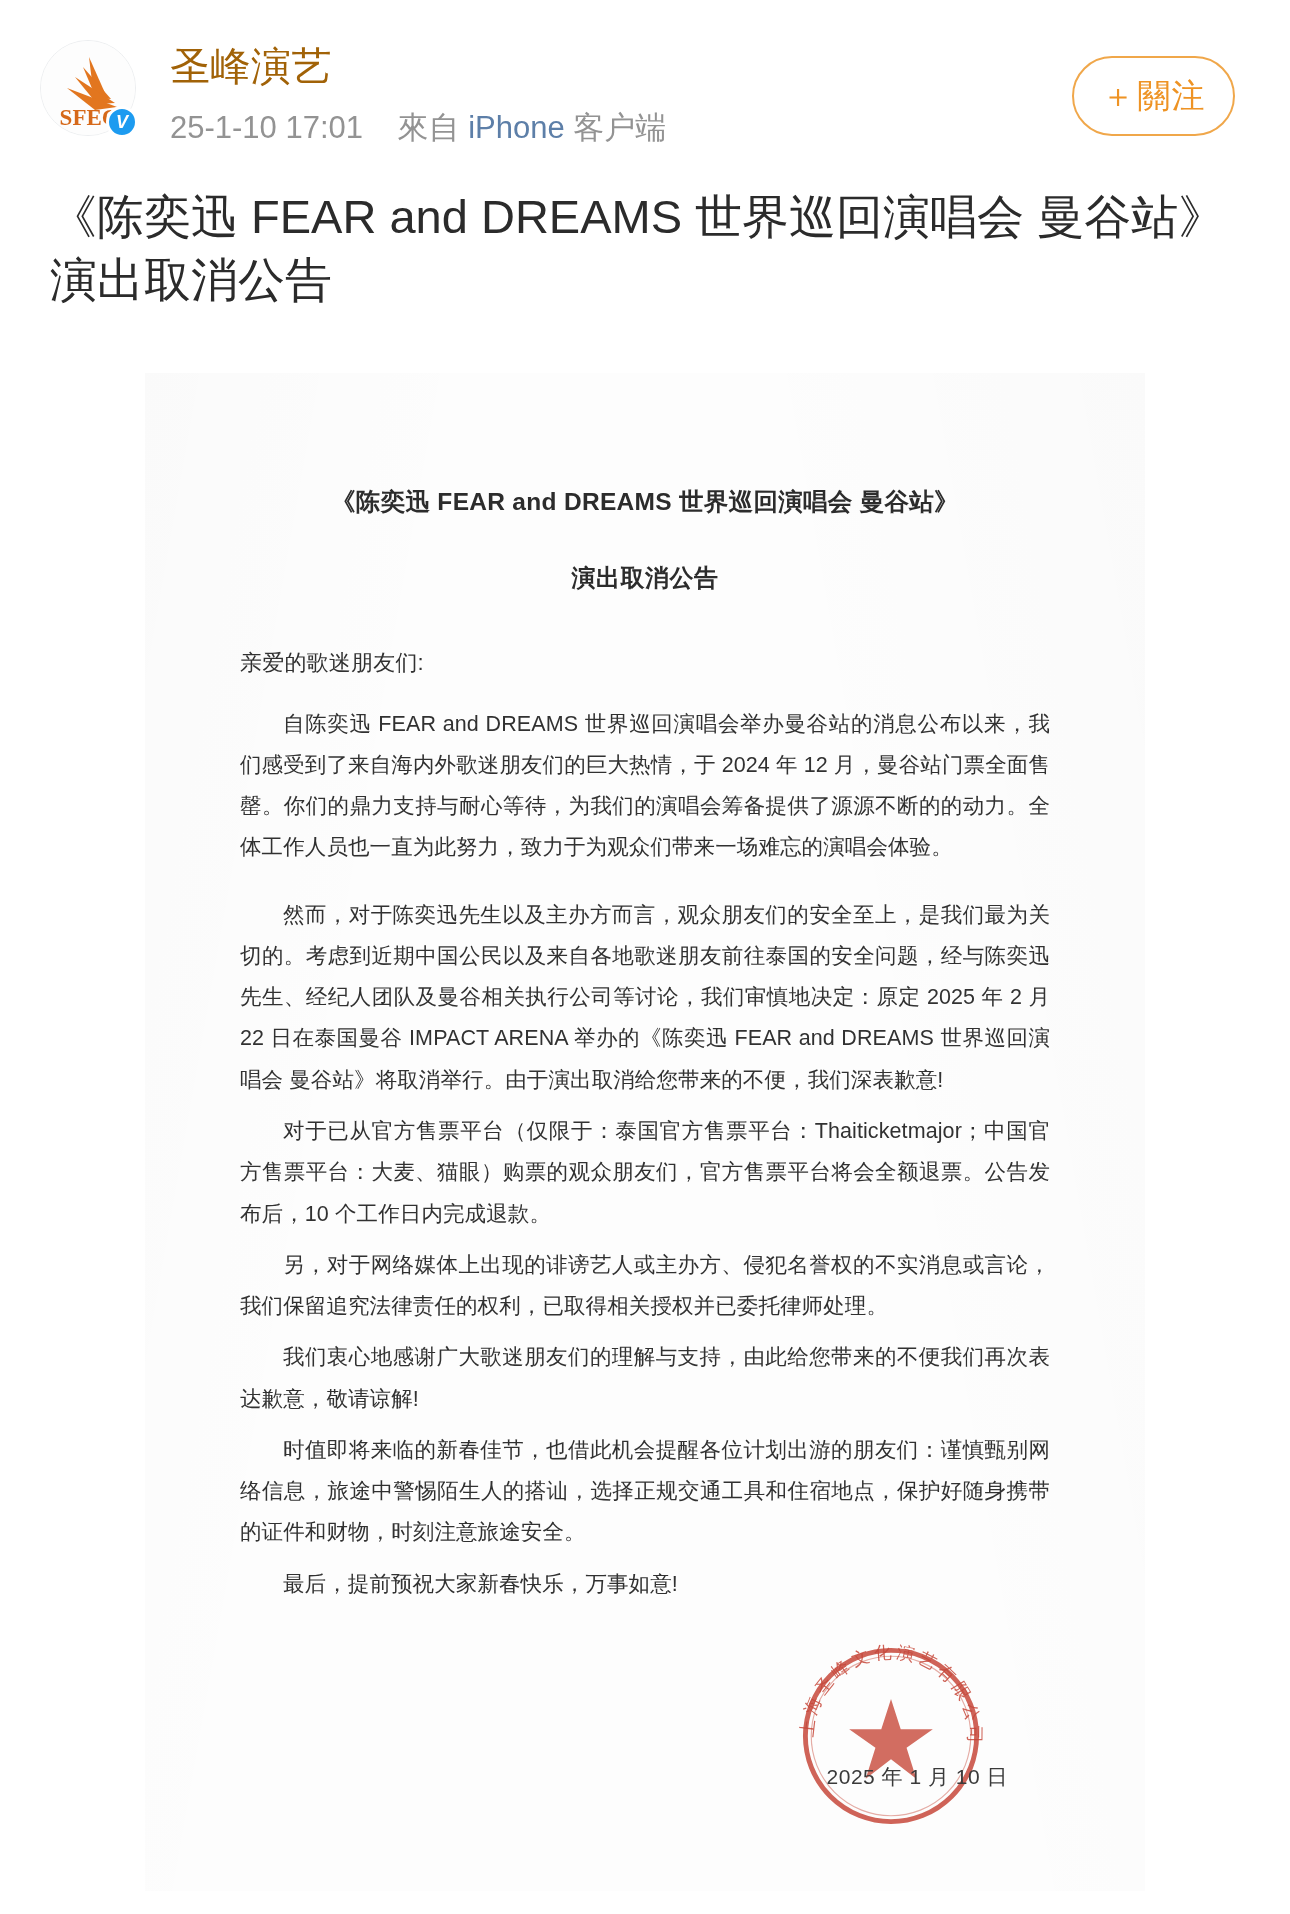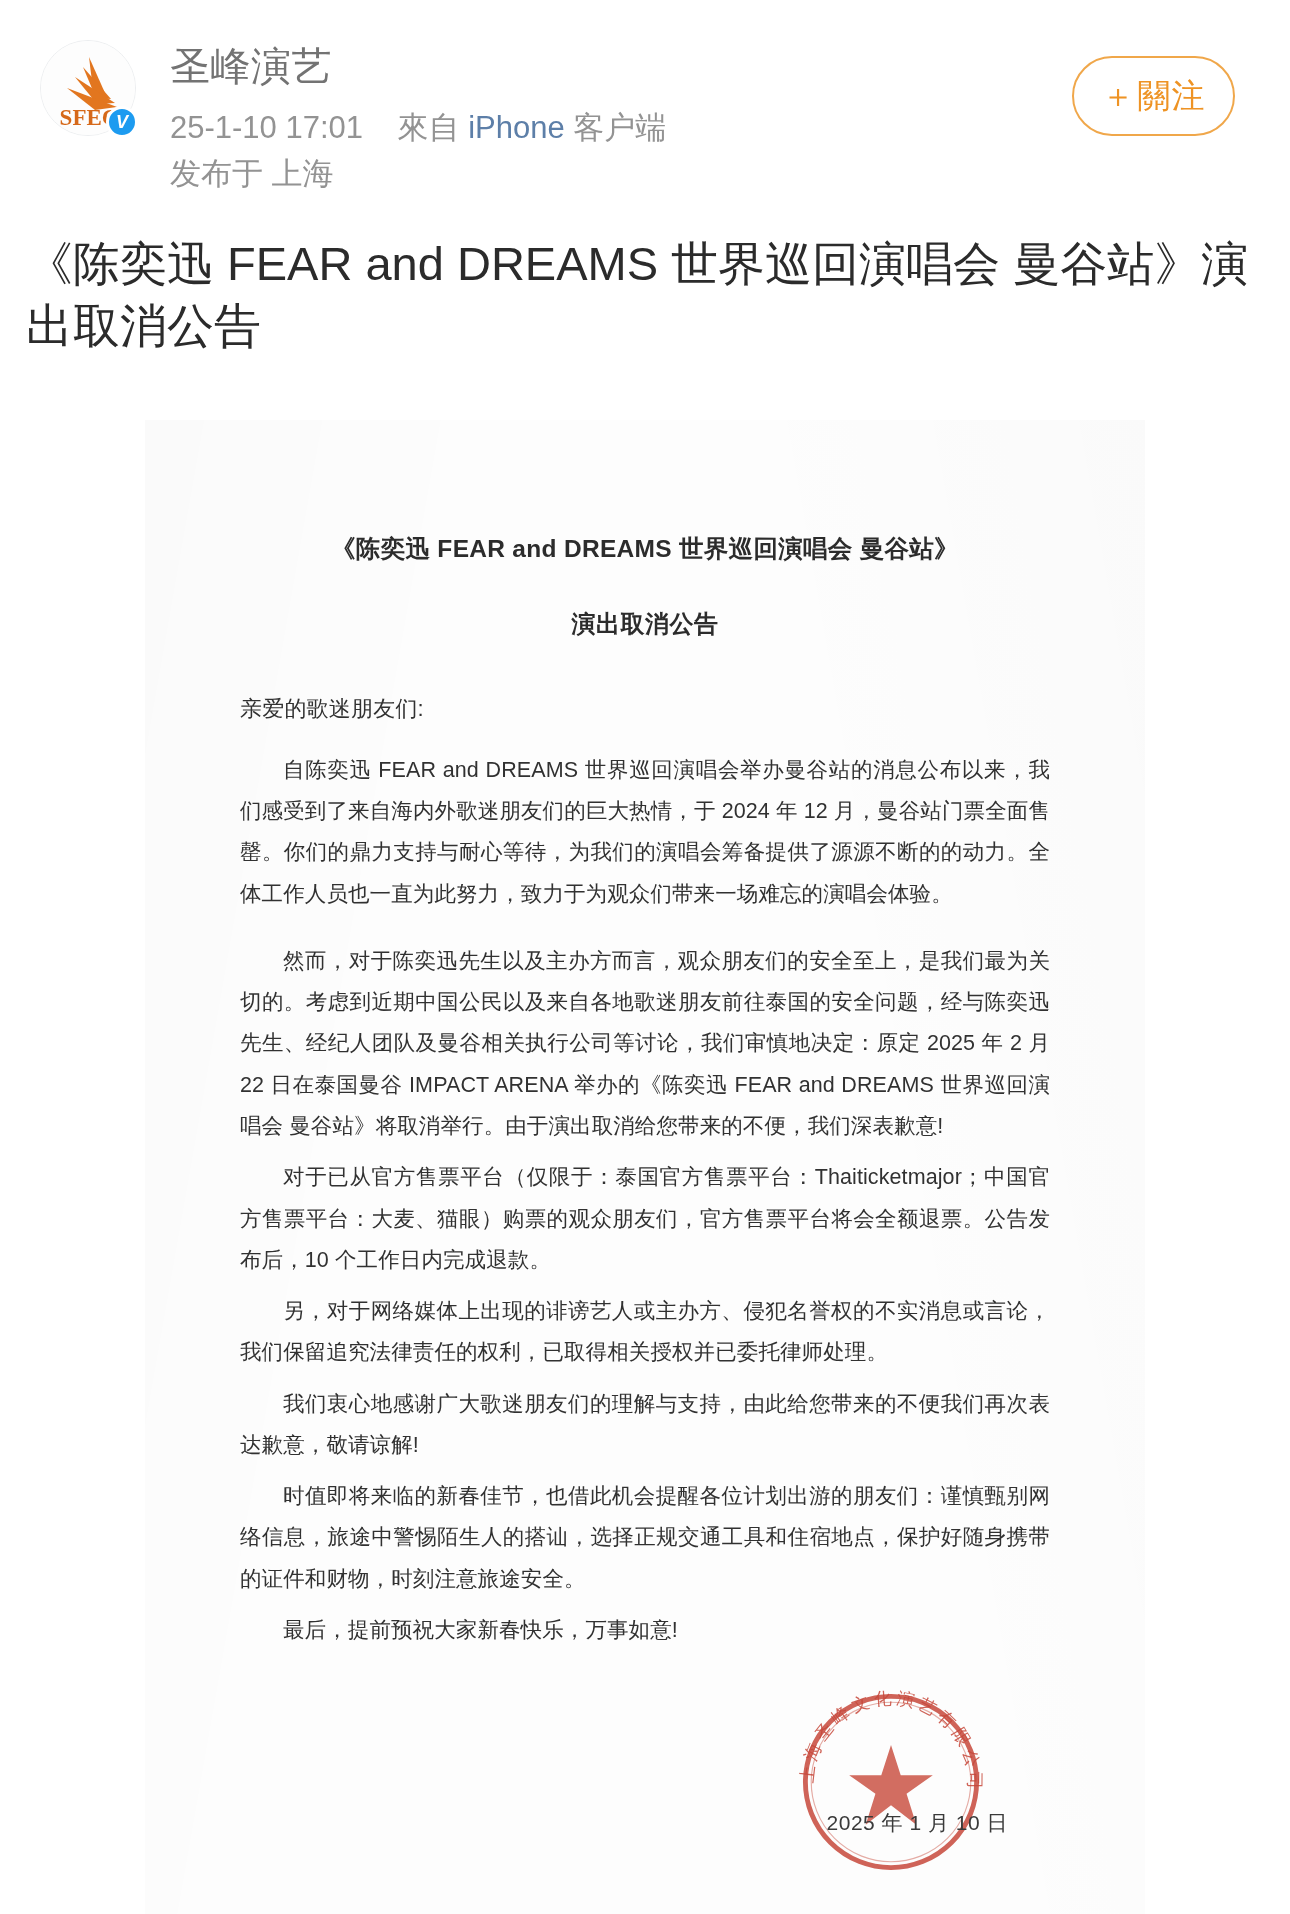--- a/index.html
+++ b/index.html
@@ -61,21 +61,21 @@
     font-style: italic;
   }
   .meta {
     flex: 1 1 auto;
     padding-top: 2px;
     min-width: 0;
   }
   .username {
     font-size: 40px;
     line-height: 1.2;
-    color: #737373;
+    color: #a16207;
     font-weight: 400;
     letter-spacing: 0.5px;
   }
   .subline {
     margin-top: 18px;
     font-size: 31px;
     line-height: 1.3;
     color: #939393;
     font-weight: 400;
     white-space: nowrap;
@@ -102,21 +102,21 @@
     display: flex;
     align-items: center;
     justify-content: center;
     letter-spacing: 1px;
     cursor: pointer;
   }
   .follow-btn .plus { font-size: 33px; margin-right: 2px; }
 
   
   .post-title {
-    padding: 38px 34px 0 26px;
+    padding: 38px 34px 0 50px;
     font-size: 47px;
     line-height: 1.33;
     color: #2b2b2b;
     font-weight: 400;
     letter-spacing: 0px;
   }
 
   
   .doc-wrap {
     margin: 62px auto 0 auto;
@@ -224,21 +224,20 @@
 
     <div class="meta">
       <div class="username">圣峰演艺</div>
       <div class="subline">
         <span>25-1-10 17:01</span>
         <span>&nbsp;&nbsp;</span>
         <span class="source-tail">來自</span>
         <span class="source">iPhone</span>
         <span class="source-tail">客户端</span>
       </div>
-      <div class="region">发布于 上海</div>
     </div>
 
     <div class="follow-btn">
       <span class="plus">＋</span>
         <span>關注</span>
     </div>
   </div>
 
   <div class="post-title">《陈奕迅 FEAR and DREAMS 世界巡回演唱会 曼谷站》演出取消公告</div>
 

